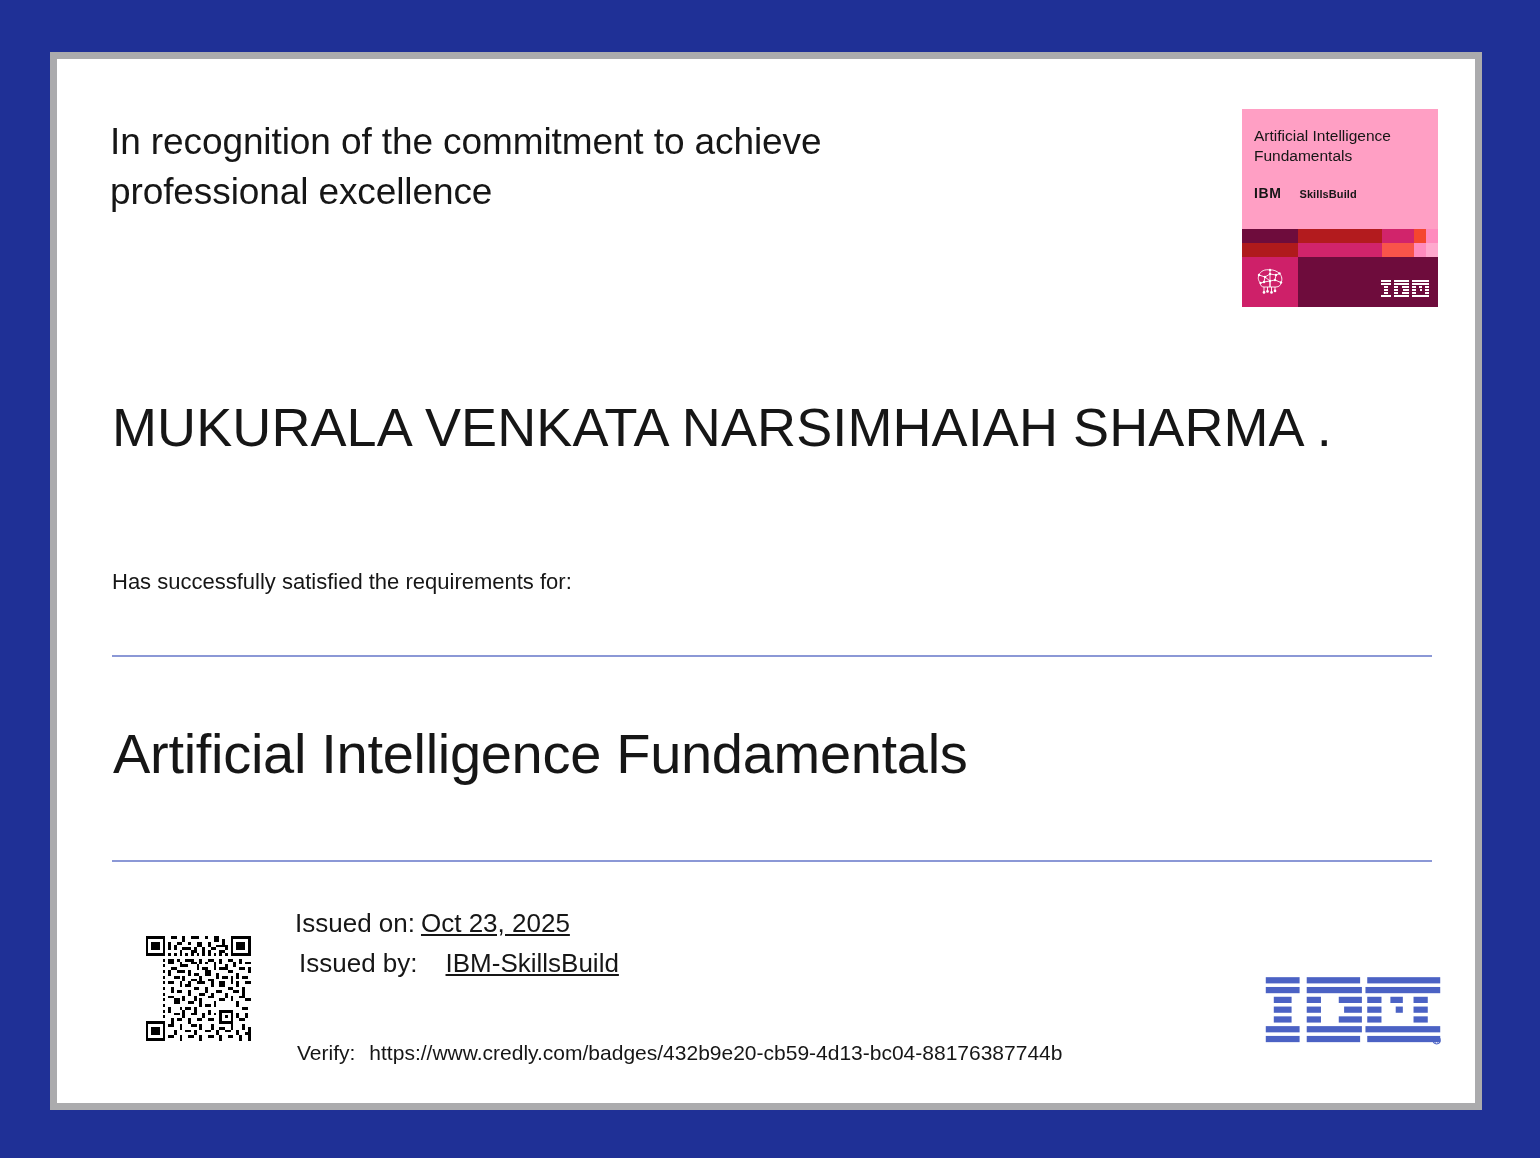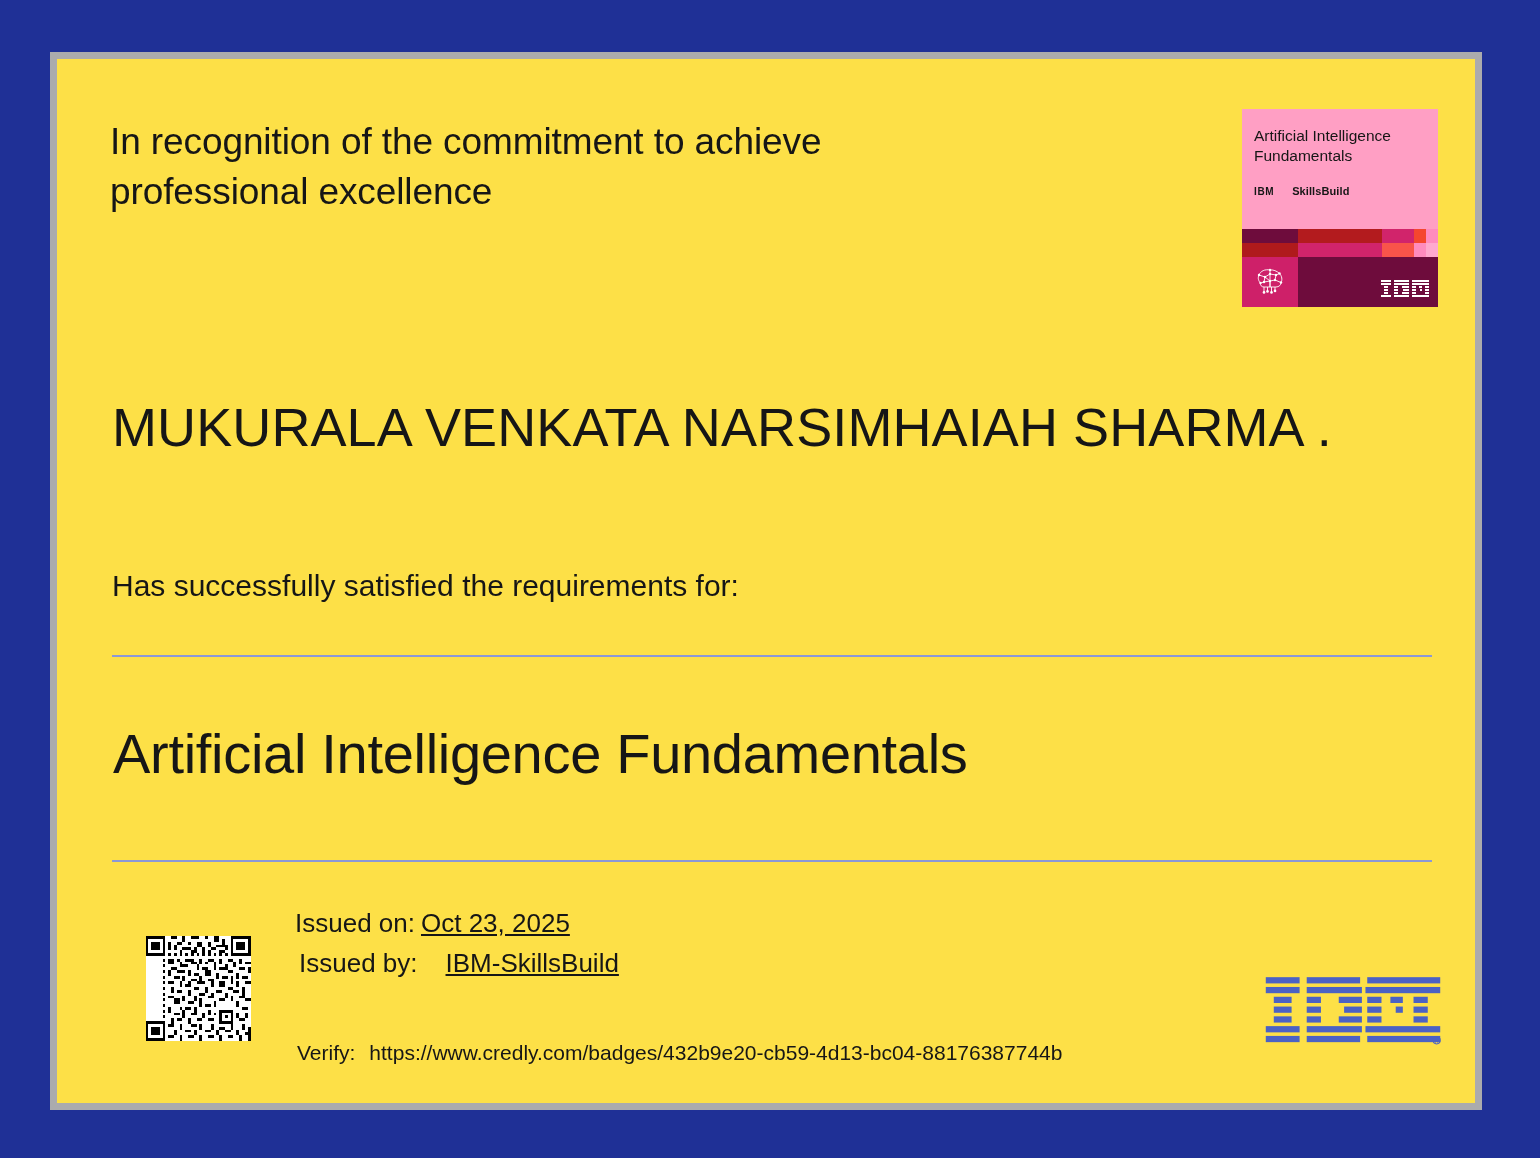--- a/index.html
+++ b/index.html
@@ -14,21 +14,21 @@
     overflow: hidden;
   }
 
   
   .cert-frame {
     position: absolute;
     left: 50px;
     top: 52px;
     width: 1432px;
     height: 1058px;
-    background: #fde047;
+    background: #ffffff;
     border: 7px solid #ABABAD;
     box-sizing: border-box;
   }
 
   .cert-inner {
     position: relative;
     width: 100%;
     height: 100%;
   }
 
@@ -55,21 +55,21 @@
     font-weight: 400;
     letter-spacing: 0.1px;
     white-space: nowrap;
   }
 
   
   .requirements-line {
     position: absolute;
     left: 55px;
     top: 510px;
-    font-size: 30px;
+    font-size: 22px;
     color: #161616;
     font-weight: 400;
   }
 
   
   .rule {
     position: absolute;
     left: 55px;
     width: 1320px;
     height: 2px;
@@ -147,21 +147,21 @@
     font-weight: 400;
   }
   .badge-sub {
     position: absolute;
     left: 12px;
     top: 76px;
     font-size: 11px;
     color: #161616;
     letter-spacing: 0.1px;
   }
-  .badge-sub .sb-ibm { font-weight: 700; letter-spacing: 0.6px; font-size: 10px;}
+  .badge-sub .sb-ibm { font-weight: 700; letter-spacing: 0.6px; font-size: 14px;}
   .badge-sub .sb-name { font-weight: 700; margin-left: 18px; }
 
   
   .band-row {
     position: absolute;
     left: 0;
     width: 196px;
     height: 14px;
     display: flex;
   }

